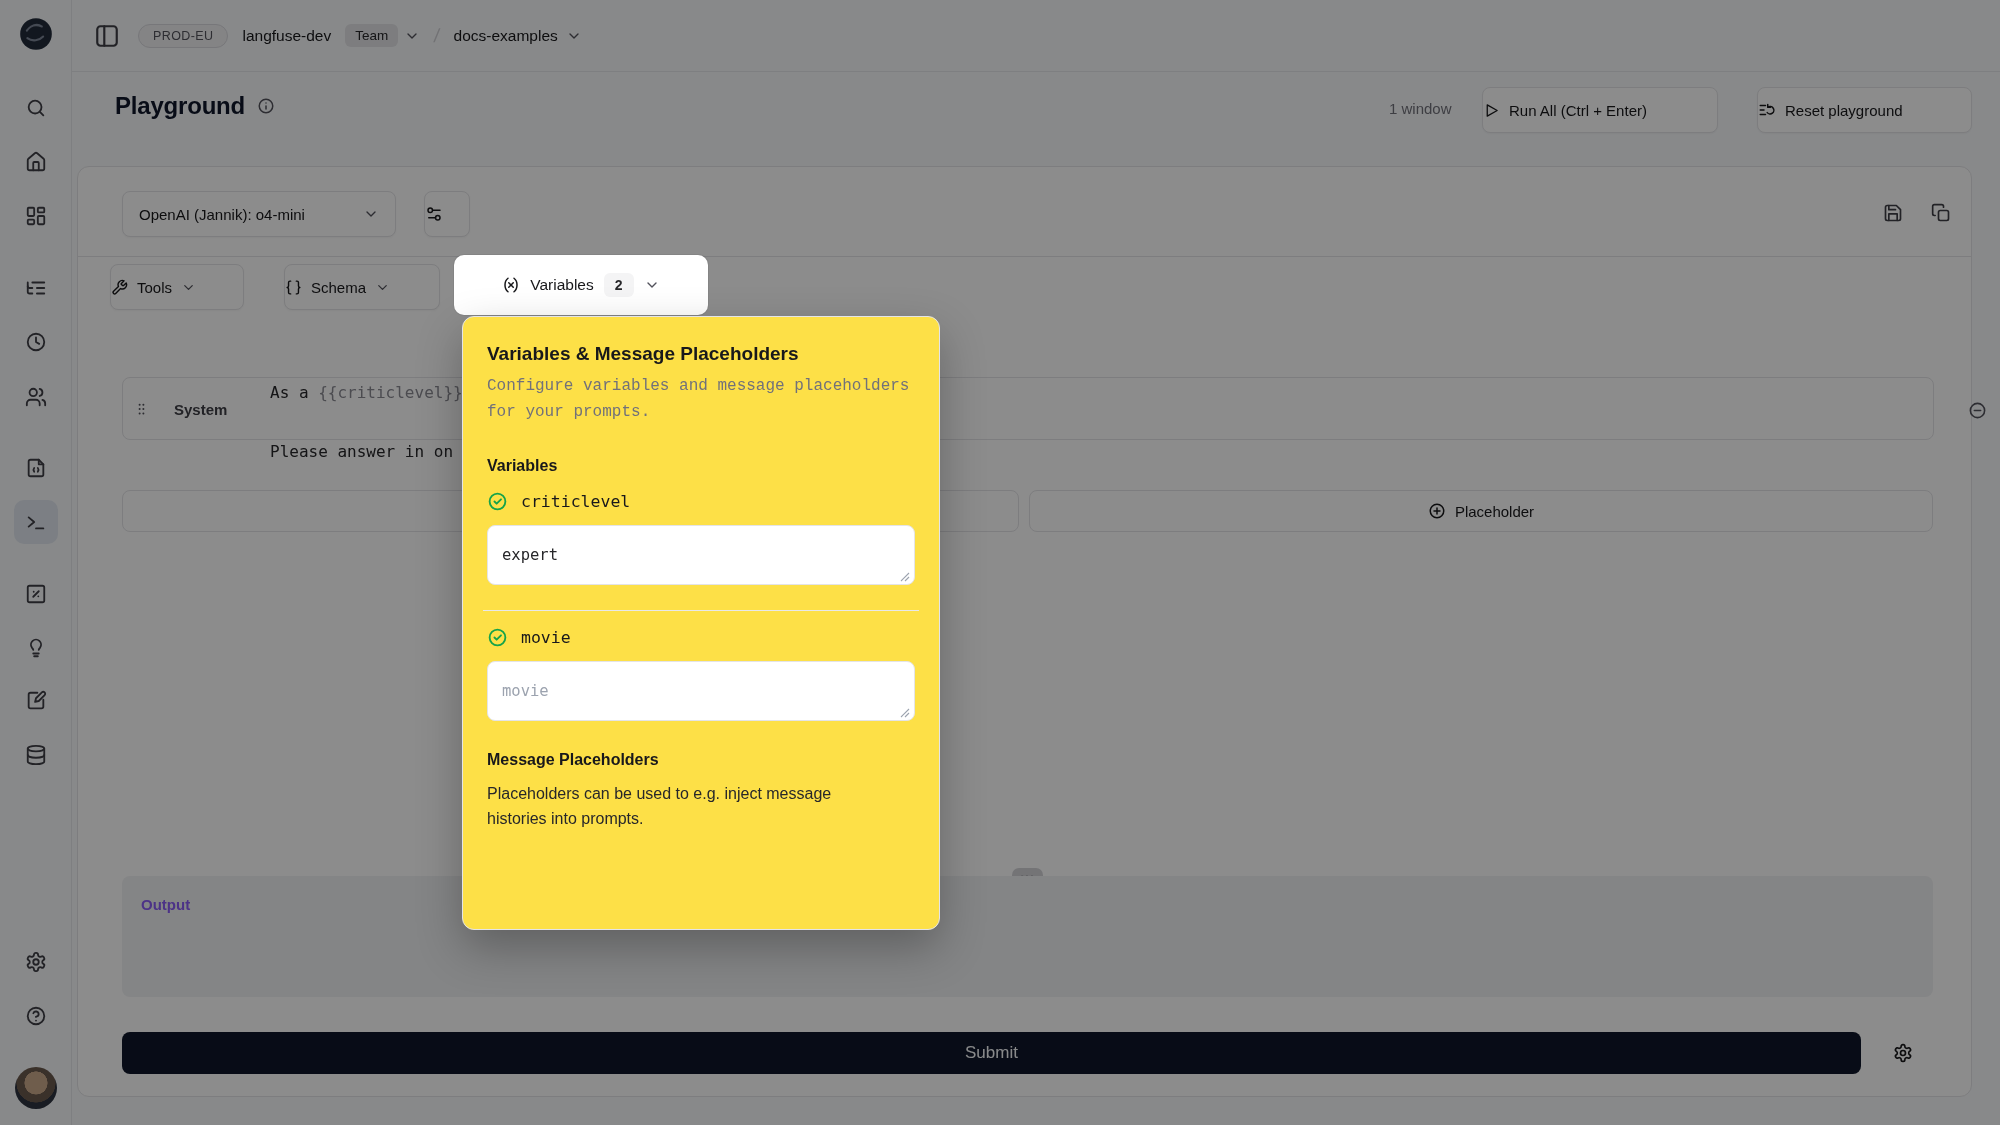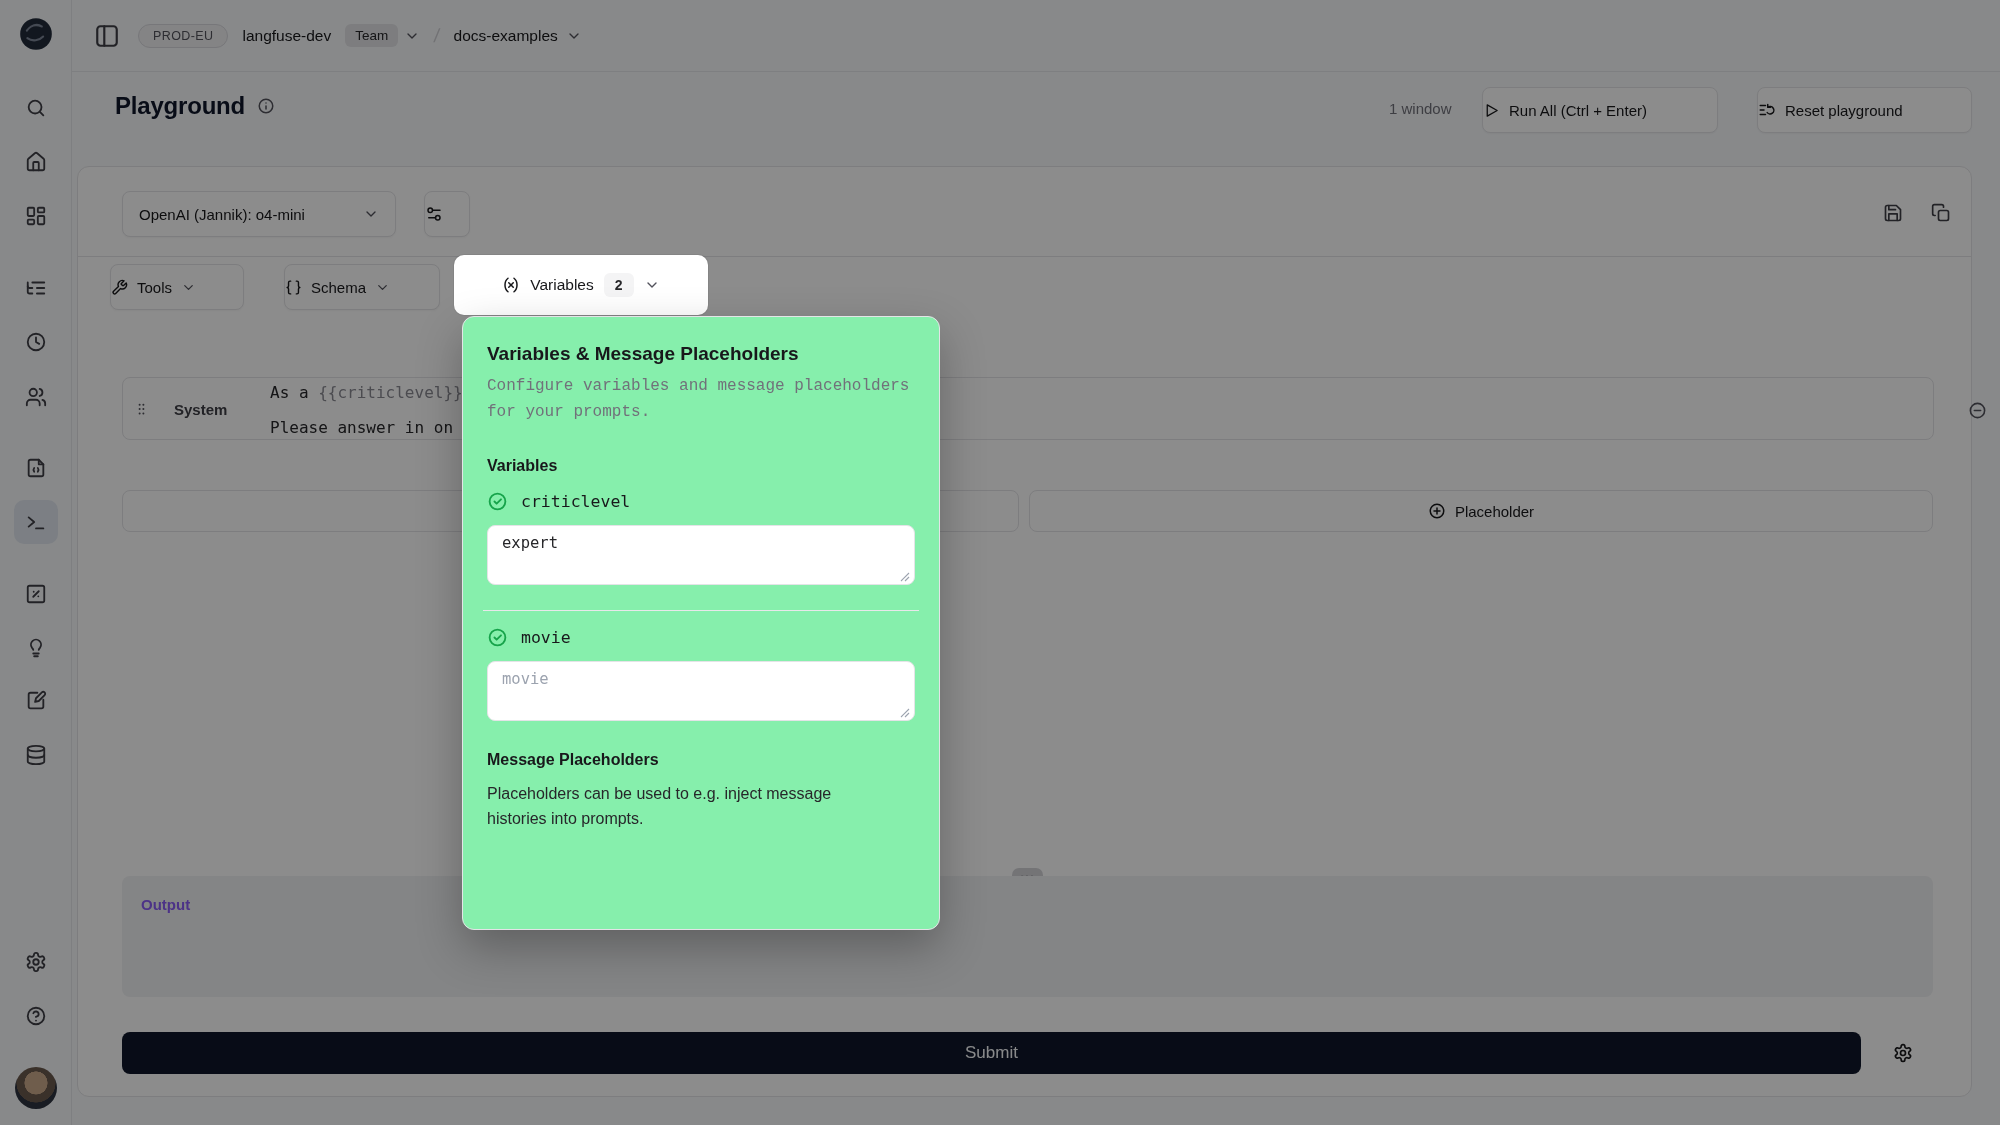--- a/index.html
+++ b/index.html
@@ -55,32 +55,32 @@
                letter-spacing:1px; line-height:0; padding-bottom:6px; cursor:grab; }
   .submit-btn { background:#0f172a; color:#f8fafc; border:none; border-radius:8px;
                 font-size:17px; font-weight:500; cursor:pointer; }
 
   
   .overlay { position:fixed; left:0; top:0; width:2000px; height:1125px;
              background:rgba(0,0,0,0.45); z-index:40; }
   .var-trigger-wrap { left:454px; top:255px; width:254px; height:60px; background:#fff;
                       border-radius:10px; z-index:50; display:flex; align-items:center;
                       justify-content:center; box-shadow:0 0 0 1px rgba(0,0,0,.05); cursor:pointer; }
-  .popover { left:462px; top:316px; width:478px; height:614px; background:#86efac; z-index:60;
+  .popover { left:462px; top:316px; width:478px; height:614px; background:#fde047; z-index:60;
              border:1px solid #e4e4e7; border-radius:12px; padding:26px 24px;
              box-shadow:0 18px 45px rgba(0,0,0,.28); }
   .pop-title { font-size:19px; font-weight:600; color:#18181b; margin-bottom:9px; }
   .pop-desc  { font-size:16px; line-height:1.6; color:#71717a; margin-bottom:32px;font-family:Liberation Mono, monospace; }
   .pop-h { font-size:16px; font-weight:600; color:#18181b; }
   .var-row { display:flex; align-items:center; gap:13px; margin:16px 0 13px; }
   .var-name { font-size:16.5px; color:#18181b; }
   .green { color:#16a34a; }
   .ta-wrap { position:relative; }
   .ta { width:100%; height:60px; resize:none; border:1px solid #e4e4e7; border-radius:8px;
-        padding:8px 14px; font-family:"DejaVu Sans Mono", monospace; font-size:15.5px;
+        padding:20px 14px; font-family:"DejaVu Sans Mono", monospace; font-size:15.5px;
         color:#27272a; background:#fff; outline:none; }
   .ta::placeholder { color:#9ca3af; }
   .ta-grip { position:absolute; right:5px; bottom:7px; color:#9ca3af; pointer-events:none; }
   .pop-divider { border-top:1px solid #e8e8ea; margin:21px -4px 5px; }
   .pop-body { font-size:16px; color:#27272a; line-height:1.55; }
 </style>
 </head>
 <body>
 
 <div class="abs sidebar">
@@ -305,21 +305,21 @@
             <circle cx="9" cy="19" r="1.6"></circle>
             <circle cx="15" cy="5" r="1.6"></circle>
             <circle cx="15" cy="12" r="1.6"></circle>
             <circle cx="15" cy="19" r="1.6"></circle>
           </g>
         </svg>
     </span>
     <span class="role-label abs" style="left:51px;top:23px">System</span>
     <div class="abs" style="left:147px;top:5px">
       <div class="sys-line mono"><span>As a </span><span class="sys-var">{{criticlevel}}</span></div>
-      <div class="sys-line mono" style="margin-top:16px">Please answer in on</div>
+      <div class="sys-line mono" style="margin-top:40px">Please answer in on</div>
     </div>
     <span class="icon-btn abs" style="left:1843px;top:21px;width:22px;height:22px;color:#52525b">
       <svg class="ic" width="19" height="19" viewBox="0 0 24 24">
           <circle cx="12" cy="12" r="9"></circle>
           <path d="M8 12h8"></path>
         </svg>
     </span>
   </div>
 
   <button class="add-btn" style="left:44px;top:323px;width:897px;height:42px">

